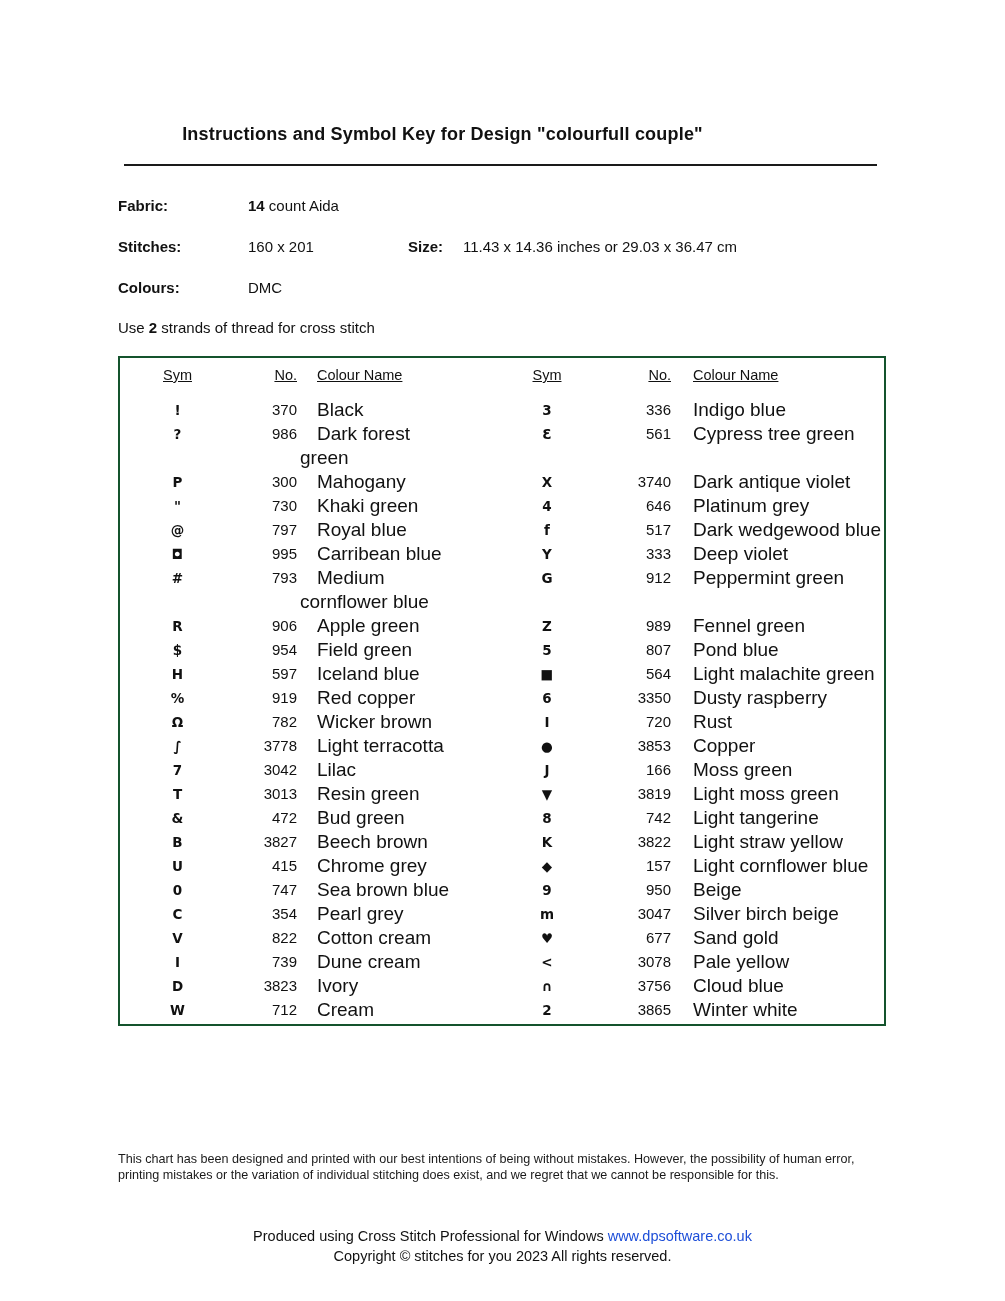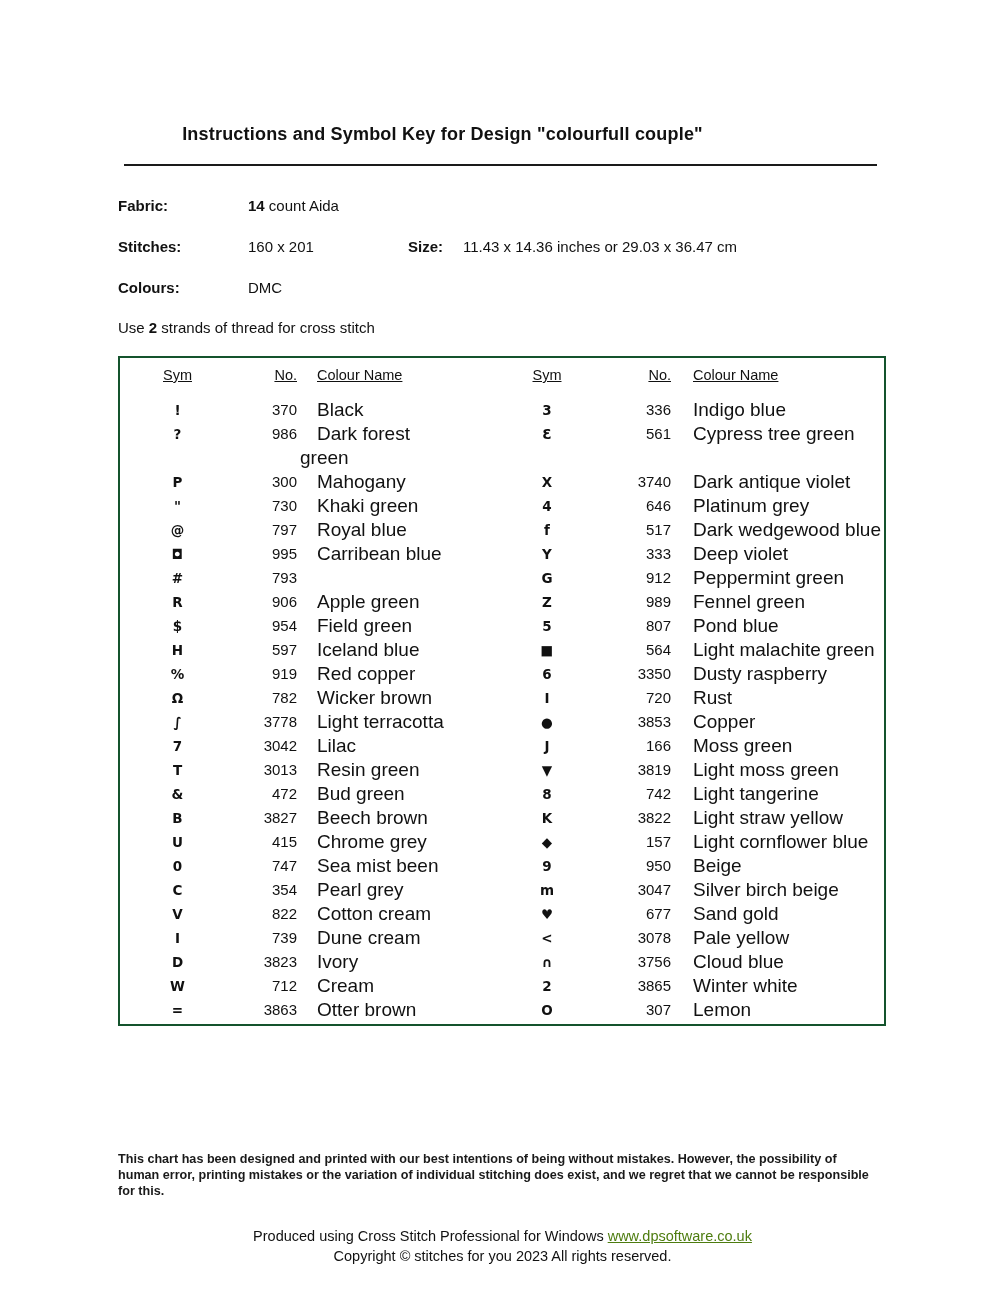--- a/index.html
+++ b/index.html
@@ -54,29 +54,29 @@
   .half-left .cname{max-width:155px;}
   .half-right .cname{padding-left:5px;}
   .hcell{font-size:14.5px;line-height:22px;text-decoration:underline;}
   .h-sym{text-align:center;}
   .h-no{text-align:right;}
   .h-name{padding-left:3px;text-indent:17px;}
   .half-right .h-name{padding-left:5px;}
   
   .disclaimer{
     top:1152px;left:118px;width:762px;
-    font-size:12.6px;line-height:15.8px;color:#1a1a1a;font-weight:bold;
+    font-size:12.6px;line-height:15.8px;color:#1a1a1a;
   }
   .produced-line{
     top:1228px;left:0;width:1005px;text-align:center;font-size:14.5px;
   }
   .copyright-line{
     top:1248px;left:0;width:1005px;text-align:center;font-size:14.5px;
   }
-  .link{text-decoration:underline;color:#4d7c0f;cursor:pointer;}
+  .link{color:#1d4ed8;cursor:pointer;}
 </style>
 </head>
 <body>
 
 <div class="abs title">Instructions and Symbol Key for Design "colourfull couple"</div>
 <div class="abs title-rule"></div>
 
 <div class="abs meta-line fabric-line">
   <span class="pos-label meta-label">Fabric:</span>
   <span class="pos-value"><span class="b">14</span><span> count Aida</span></span>
@@ -184,20 +184,21 @@
       <span class="sym">Y</span>
       <span class="no">333</span>
       <span class="cname">Deep violet</span>
     </div>
   </div>
 
   <div class="trow">
     <div class="half half-left">
       <span class="sym">#</span>
       <span class="no">793</span>
+      <span class="cname">Medium cornflower blue</span>
     </div>
     <div class="half half-right">
       <span class="sym">G</span>
       <span class="no">912</span>
       <span class="cname">Peppermint green</span>
     </div>
   </div>
 
   <div class="trow">
     <div class="half half-left">
@@ -339,21 +340,21 @@
       <span class="sym">◆</span>
       <span class="no">157</span>
       <span class="cname">Light cornflower blue</span>
     </div>
   </div>
 
   <div class="trow">
     <div class="half half-left">
       <span class="sym">0</span>
       <span class="no">747</span>
-      <span class="cname">Sea mist been</span>
+      <span class="cname">Sea brown blue</span>
     </div>
     <div class="half half-right">
       <span class="sym">9</span>
       <span class="no">950</span>
       <span class="cname">Beige</span>
     </div>
   </div>
 
   <div class="trow">
     <div class="half half-left">

